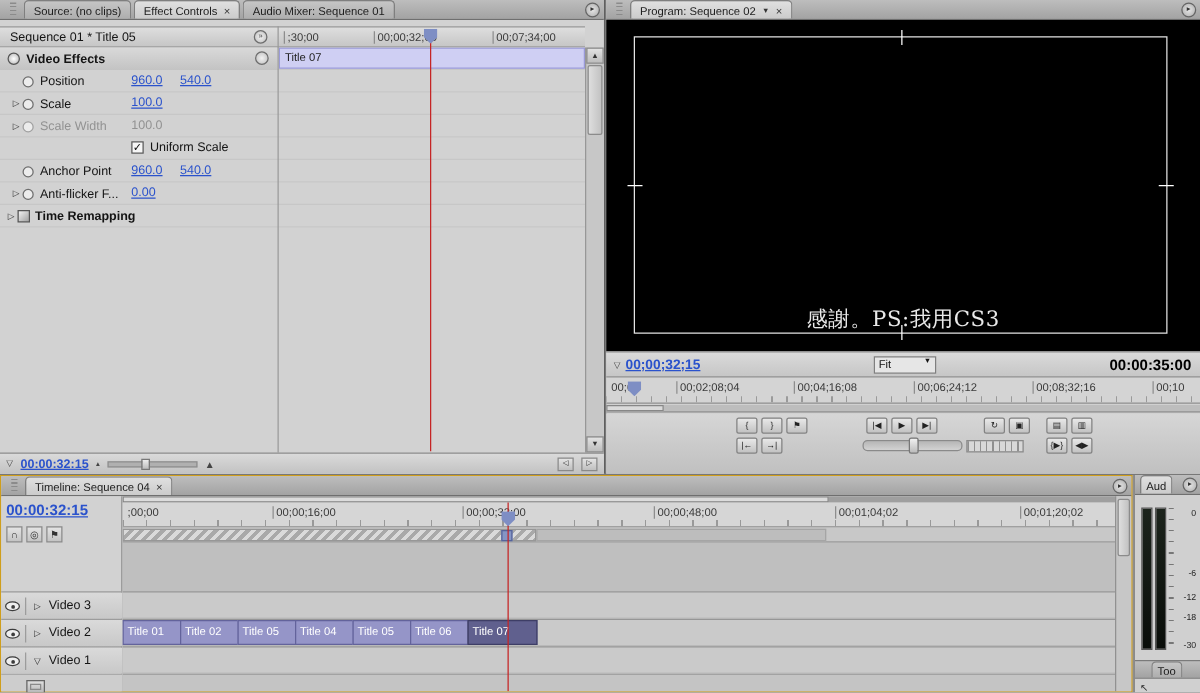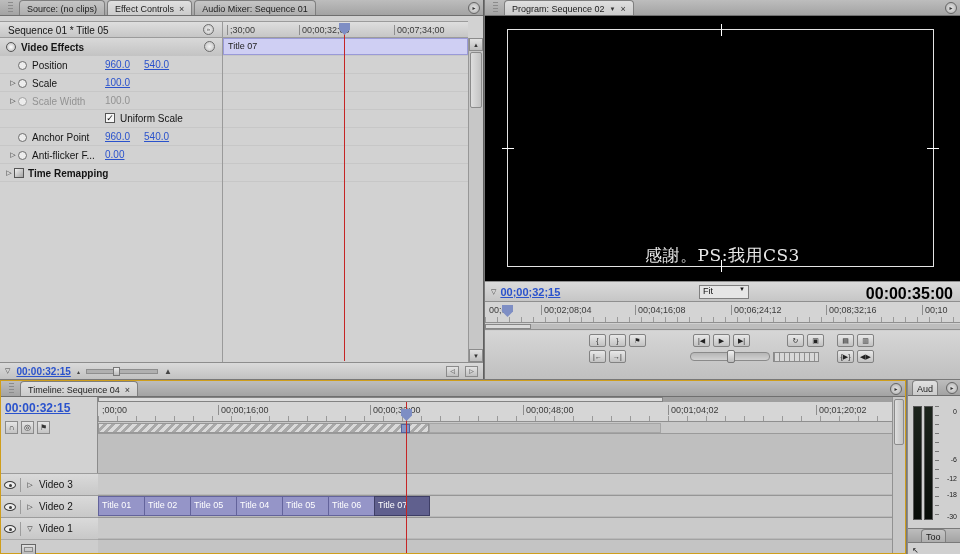--- a/index.html
+++ b/index.html
@@ -66,21 +66,21 @@
   .h{position:absolute;background:#fff}
   .h.tc{left:50%;top:-6px;width:1px;height:12px}
   .h.bc{left:50%;bottom:-6px;width:1px;height:12px}
   .h.lc{left:-6px;top:50%;width:12px;height:1px}
   .h.rc{right:-6px;top:50%;width:12px;height:1px}
   .ovl{position:absolute;left:0;right:0;bottom:14px;text-align:center;font-family:"DejaVu Serif","Liberation Serif",serif;font-size:17px;color:#e9e9e9;letter-spacing:.5px}
   #pg-ctl{position:absolute;left:0;top:281px;width:100%;height:20px;background:linear-gradient(#dadada,#c6c6c6);border-top:1px solid #8f8f8f}
   #pg-tc{position:absolute;left:6px;top:4px;display:flex;gap:4px;align-items:center;font-size:11px}
   .fitbox{position:absolute;left:214px;top:3px;width:50px;height:14px;background:#e6e6e6;border:1px solid #7f7f7f;font-size:9px;display:flex;align-items:flex-start;justify-content:space-between;padding:0 3px}
   .fitbox .dd{font-size:6px}
-  .dur{position:absolute;right:7px;top:3px;font-size:16px;font-weight:bold;color:#000}
+  .dur{position:absolute;right:7px;top:3px;font-size:12px;font-weight:bold;color:#000}
   #pg-ruler{position:absolute;left:0;top:301px;width:100%;height:22px;background:#d4d4d4;border-top:1px solid #8f8f8f;border-bottom:1px solid #8f8f8f;overflow:hidden}
   #pg-ruler::after{content:"";position:absolute;left:0;right:0;bottom:0;height:5px;background:repeating-linear-gradient(90deg,#9a9a9a 0 1px,transparent 1px 12px)}
   #pg-lane{position:absolute;left:0;top:324px;width:100%;height:6px;background:#bdbdbd;border-bottom:1px solid #909090}
   #pg-lane .lthumb{position:absolute;left:0;top:0;width:46px;height:5px;background:#dadada;border:1px solid #878787}
   #pg-tr{position:absolute;left:0;top:331px;width:100%;bottom:0;background:linear-gradient(#d6d6d6,#c0c0c0)}
   .trow{position:absolute;left:0;right:0;height:14px}
   .tg{position:absolute;display:flex;gap:3px}
   .tbtn{width:17px;height:13px;background:linear-gradient(#e8e8e8,#c2c2c2);border:1px solid #828282;border-radius:2px;font-size:7px;line-height:11px;text-align:center;color:#222;overflow:hidden;white-space:nowrap}
   .shut{position:relative;width:80px;height:9px;margin-top:2px;background:linear-gradient(#b6b6b6,#d2d2d2);border:1px solid #8a8a8a;border-radius:4px}
   .shthumb{position:absolute;left:36px;top:-3px;width:8px;height:13px;background:linear-gradient(#f0f0f0,#bbb);border:1px solid #777;border-radius:2px}

